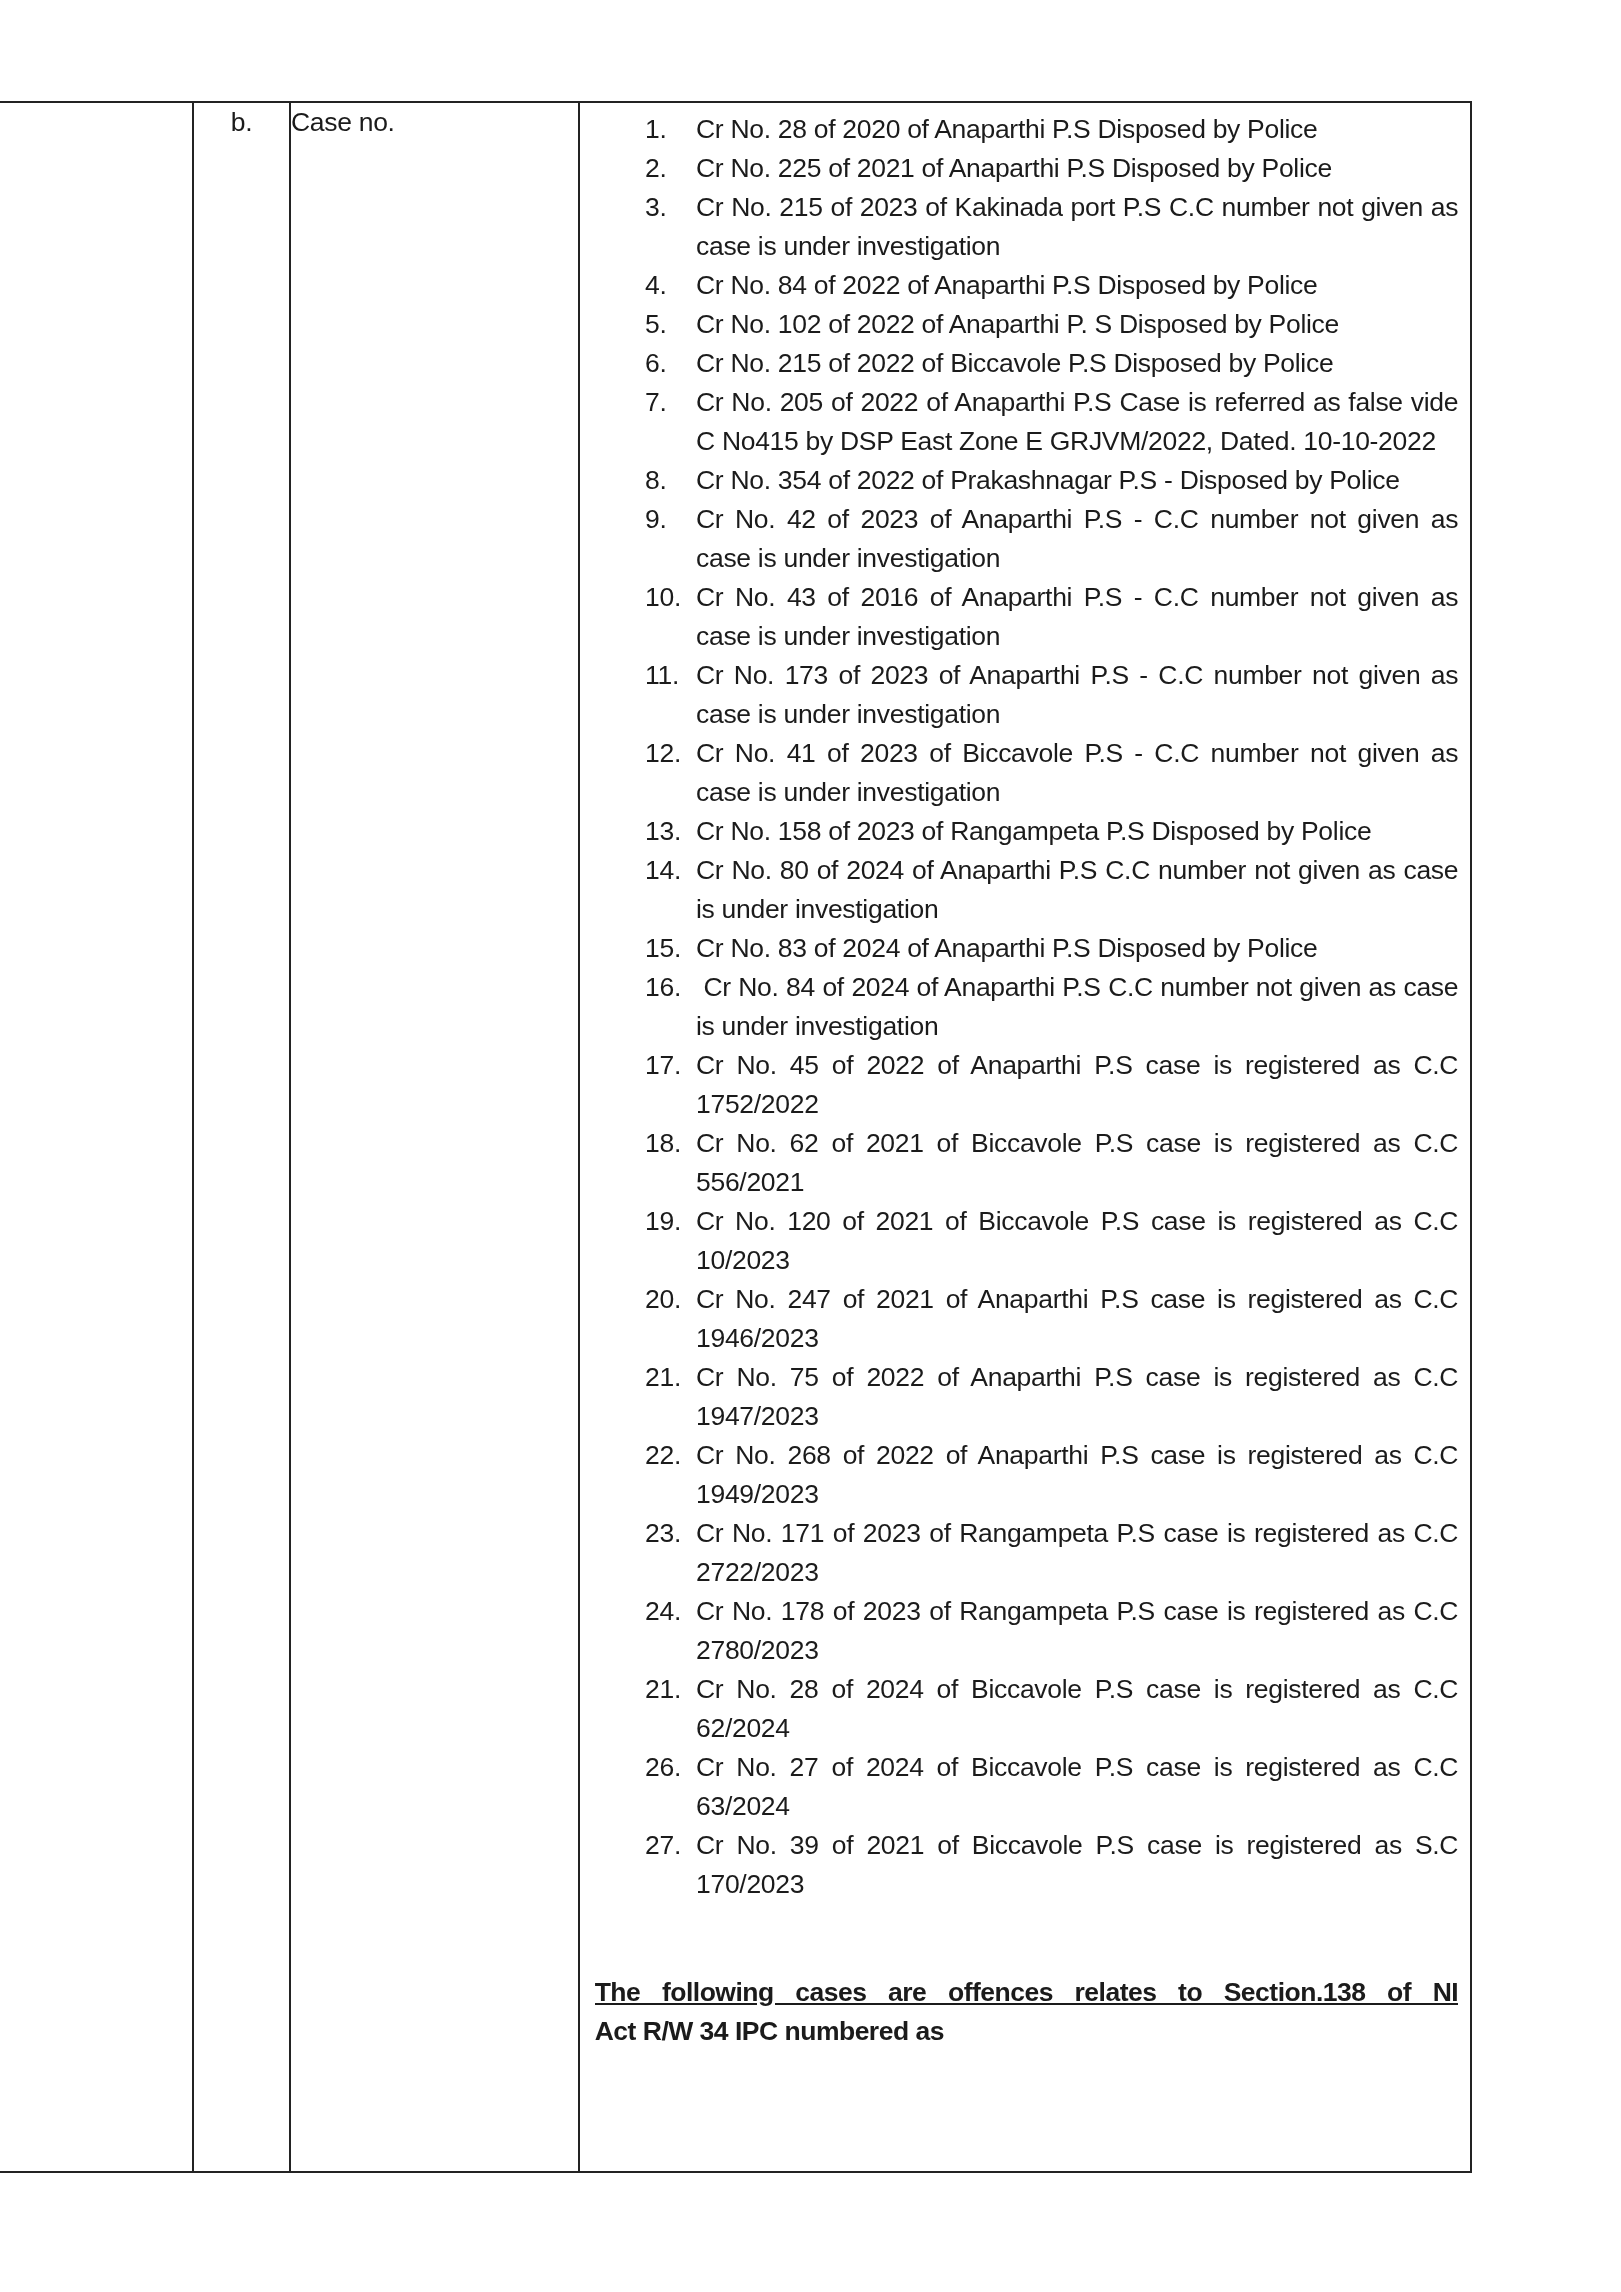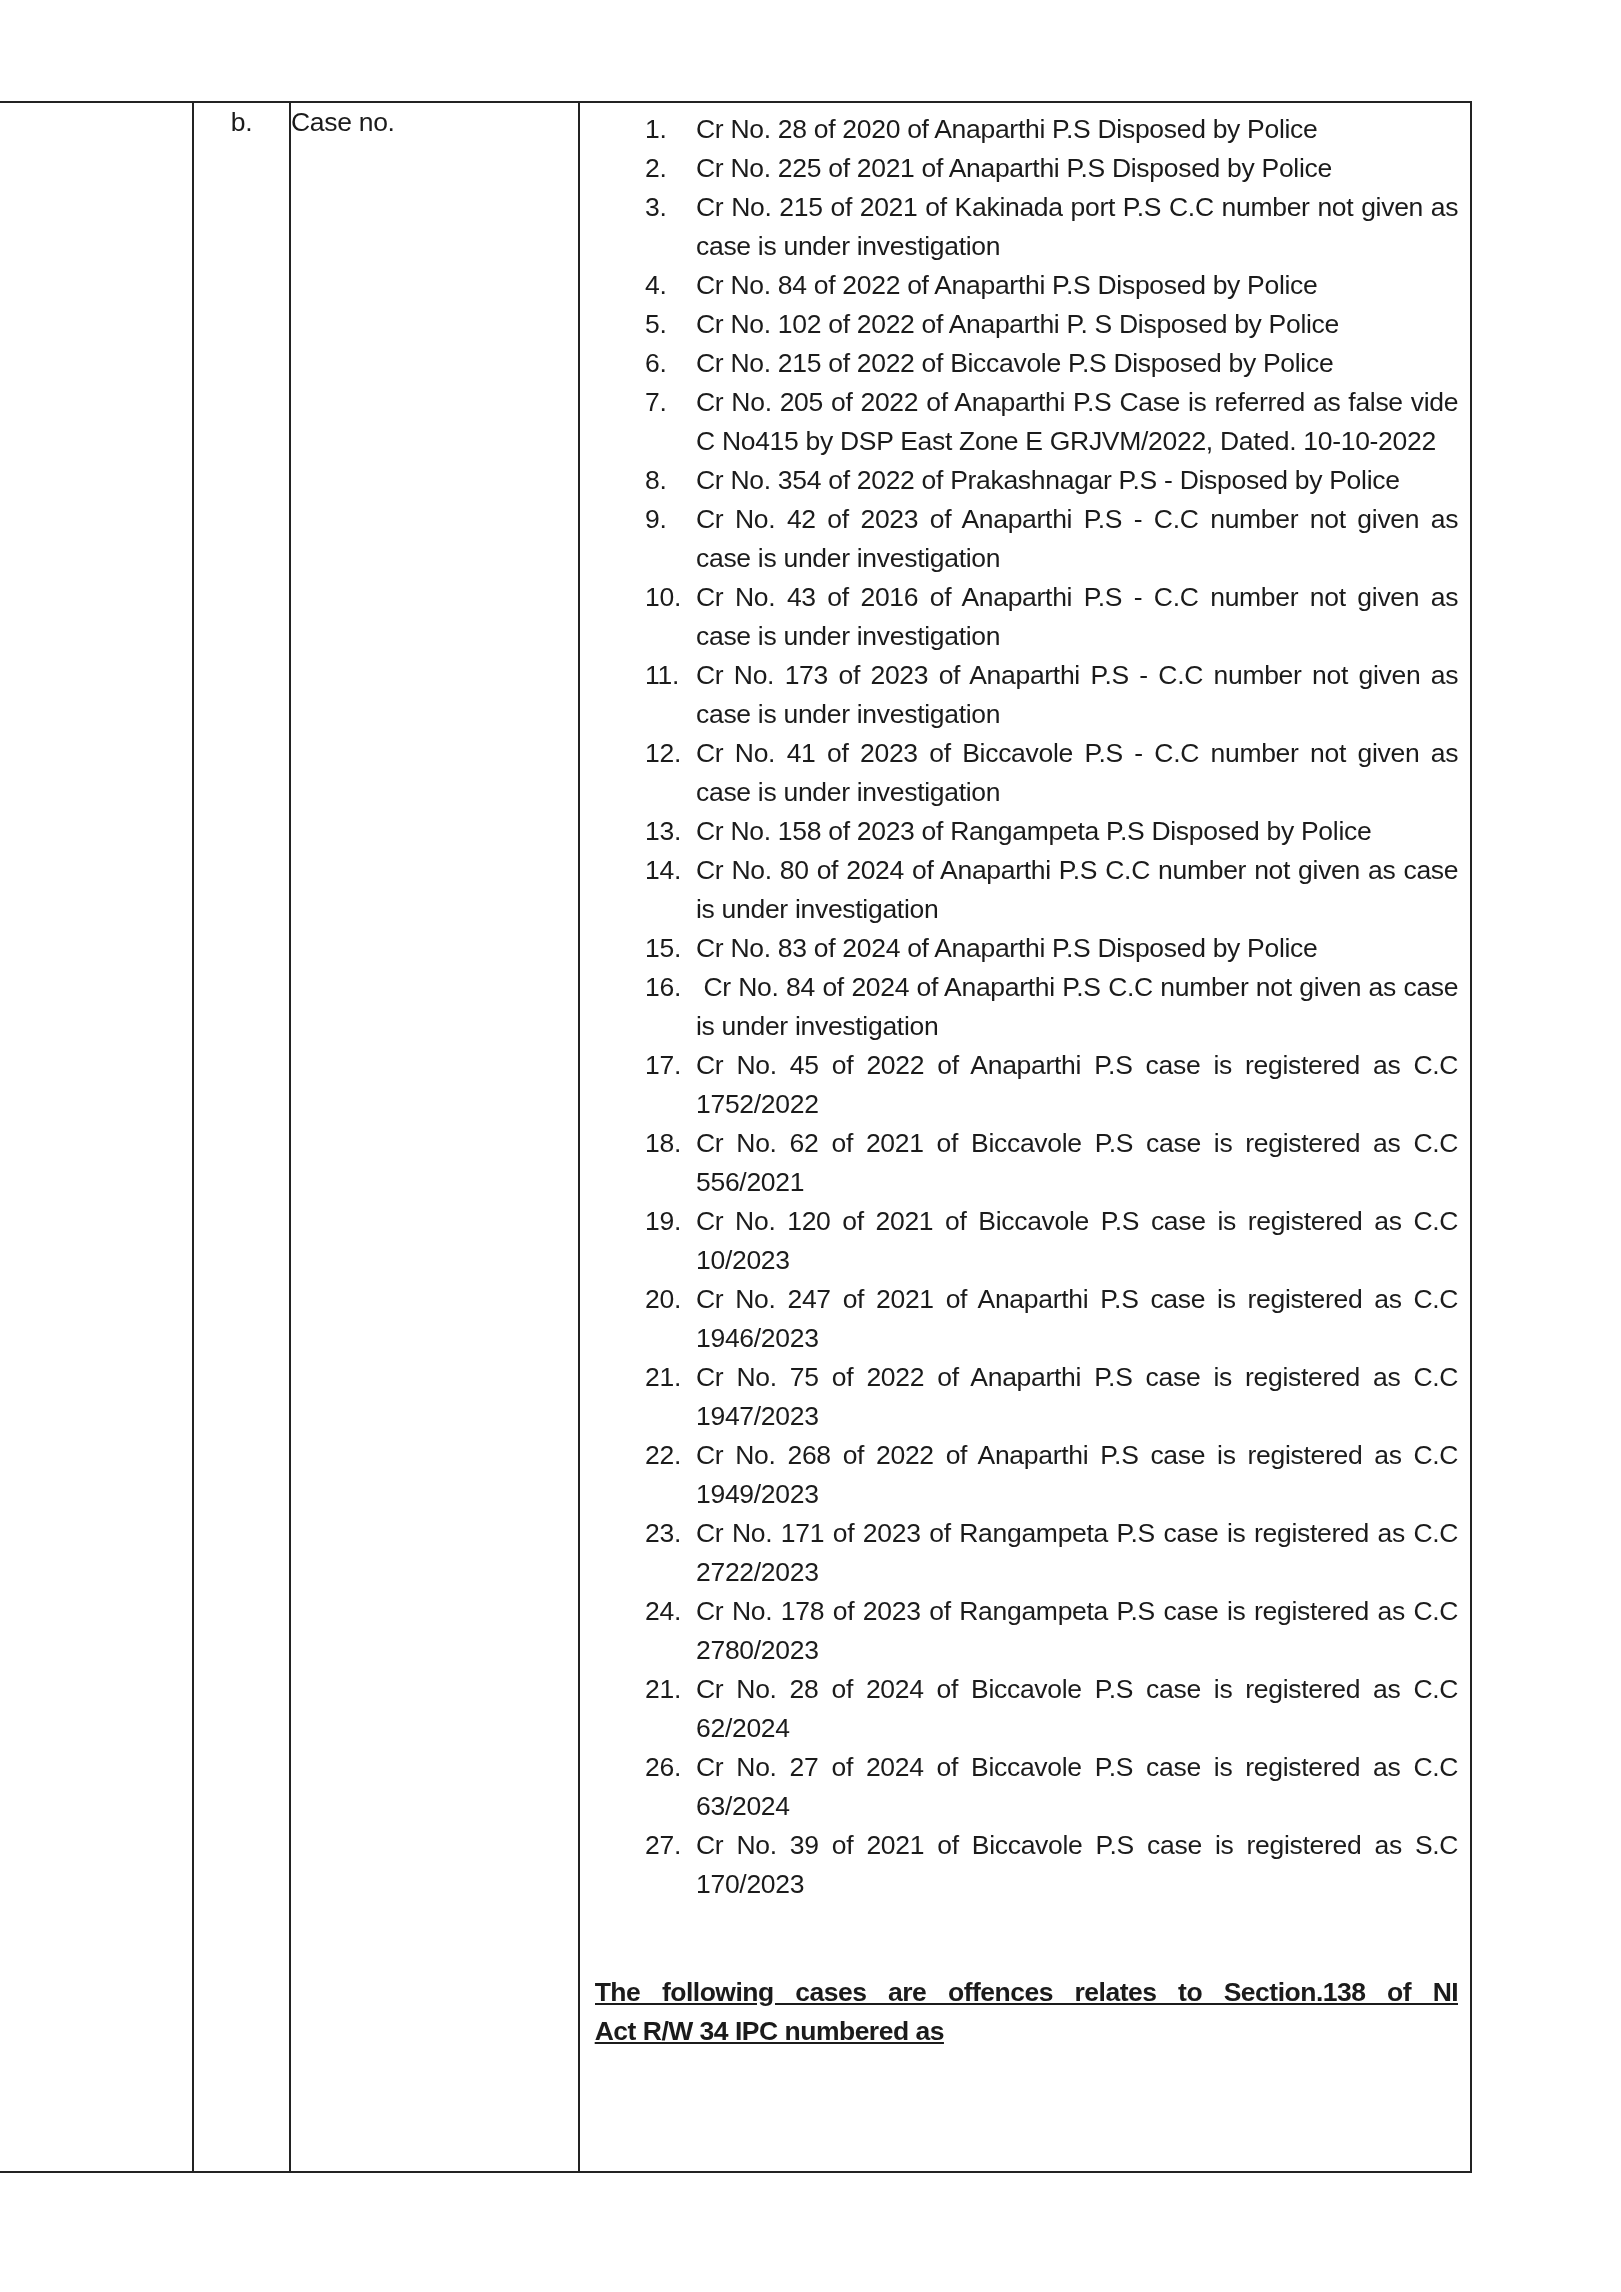--- a/index.html
+++ b/index.html
@@ -53,21 +53,20 @@
   .hl1 {
     text-align: justify;
     text-align-last: justify;
     text-decoration: underline;
     white-space: nowrap;
     overflow: hidden;
     letter-spacing: -0.5px;
   }
   .hl2 {
     text-align: left;
-    text-decoration: underline;
     letter-spacing: -0.5px;
   }
 </style>
 </head>
 <body>
 
 <div class="page">
   <table class="doc-table">
     <colgroup>
       <col style="width:194px">
@@ -87,21 +86,21 @@
       <td class="col-cases">
         <div class="case-list">
 
         <div class="case-item">
             <span class="case-num">1.</span><span class="case-text">Cr No. 28 of 2020 of Anaparthi P.S Disposed by Police</span>
           </div>
               <div class="case-item">
             <span class="case-num">2.</span><span class="case-text">Cr No. 225 of 2021 of Anaparthi P.S Disposed by Police</span>
           </div>
               <div class="case-item">
-            <span class="case-num">3.</span><span class="case-text">Cr No. 215 of 2021 of Kakinada port P.S  C.C number not given as case is under investigation</span>
+            <span class="case-num">3.</span><span class="case-text">Cr No. 215 of 2023 of Kakinada port P.S  C.C number not given as case is under investigation</span>
           </div>
               <div class="case-item">
             <span class="case-num">4.</span><span class="case-text">Cr No. 84 of 2022 of Anaparthi P.S Disposed by Police</span>
           </div>
               <div class="case-item">
             <span class="case-num">5.</span><span class="case-text">Cr No. 102 of 2022 of Anaparthi P. S Disposed by Police</span>
           </div>
               <div class="case-item">
             <span class="case-num">6.</span><span class="case-text">Cr No. 215 of 2022 of Biccavole P.S Disposed by Police</span>
           </div>

